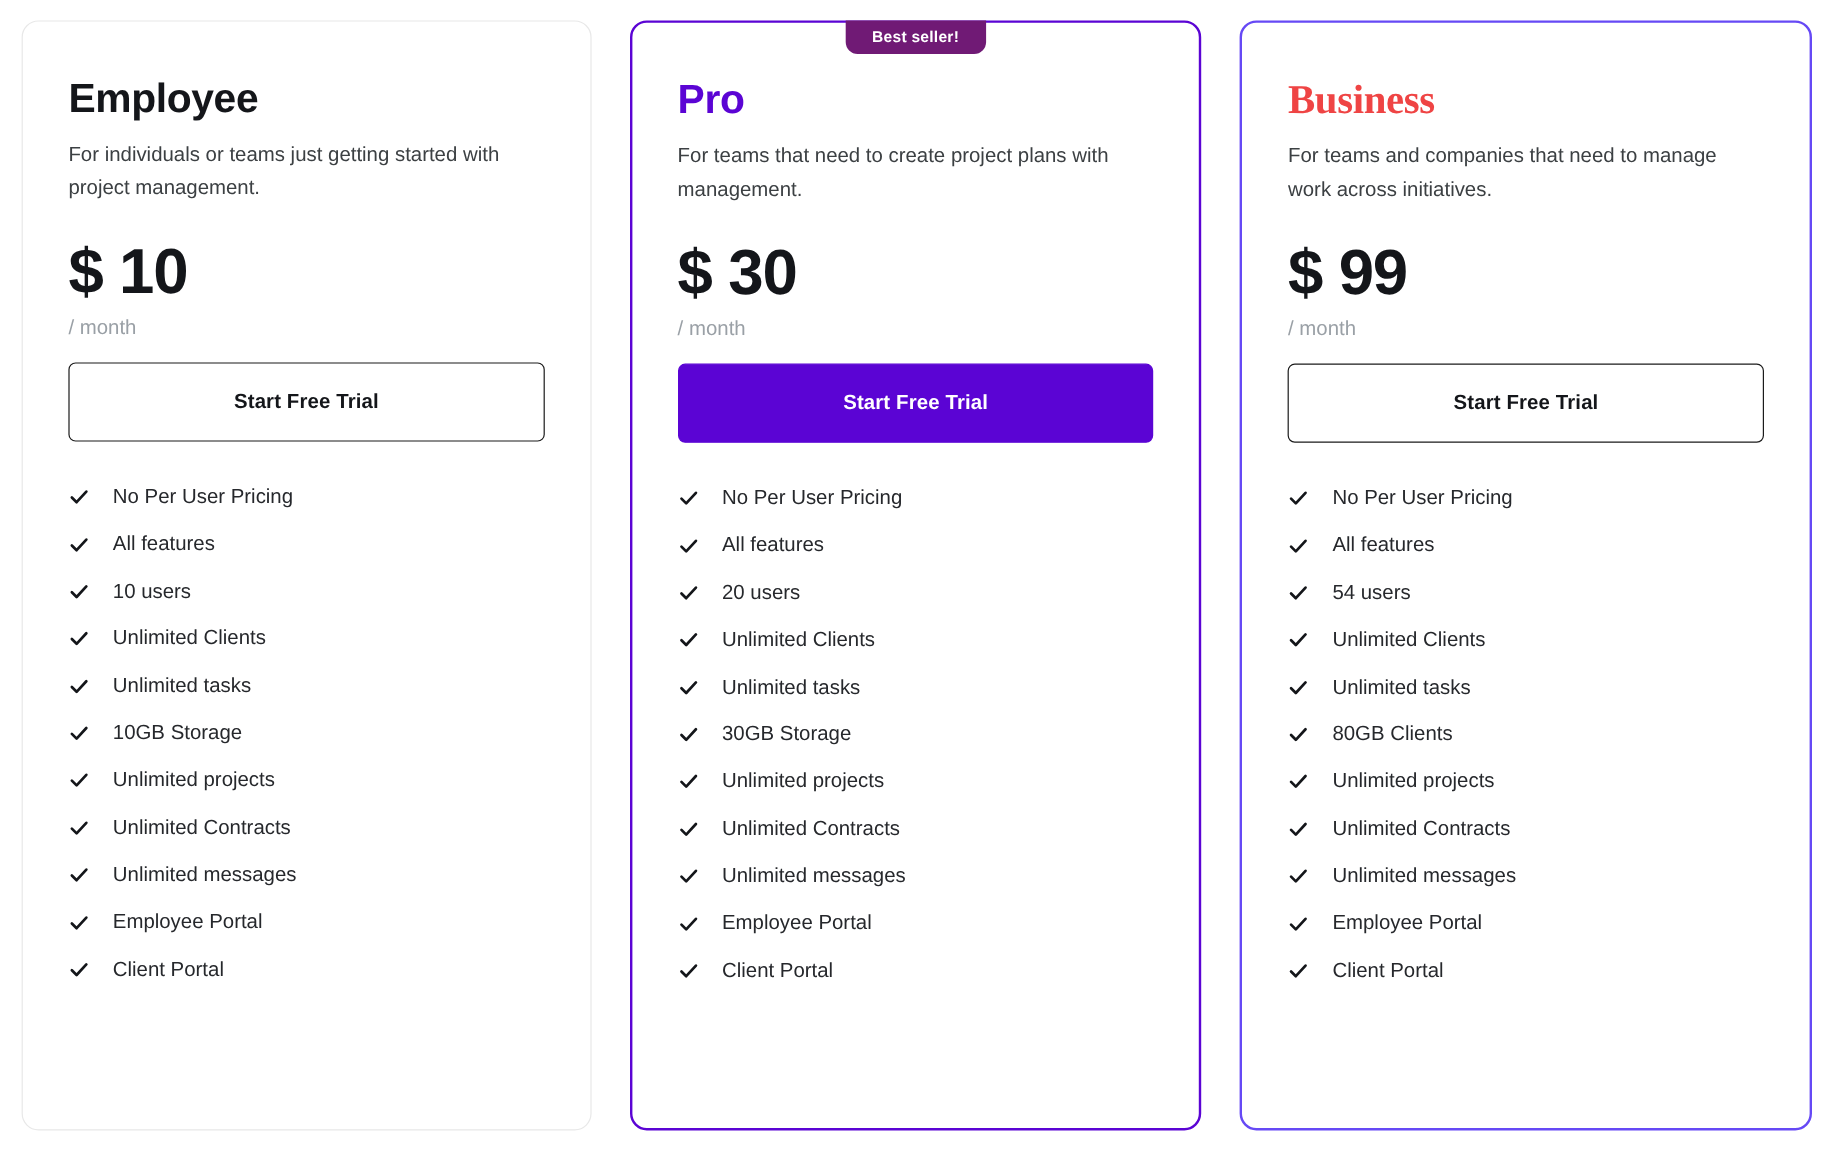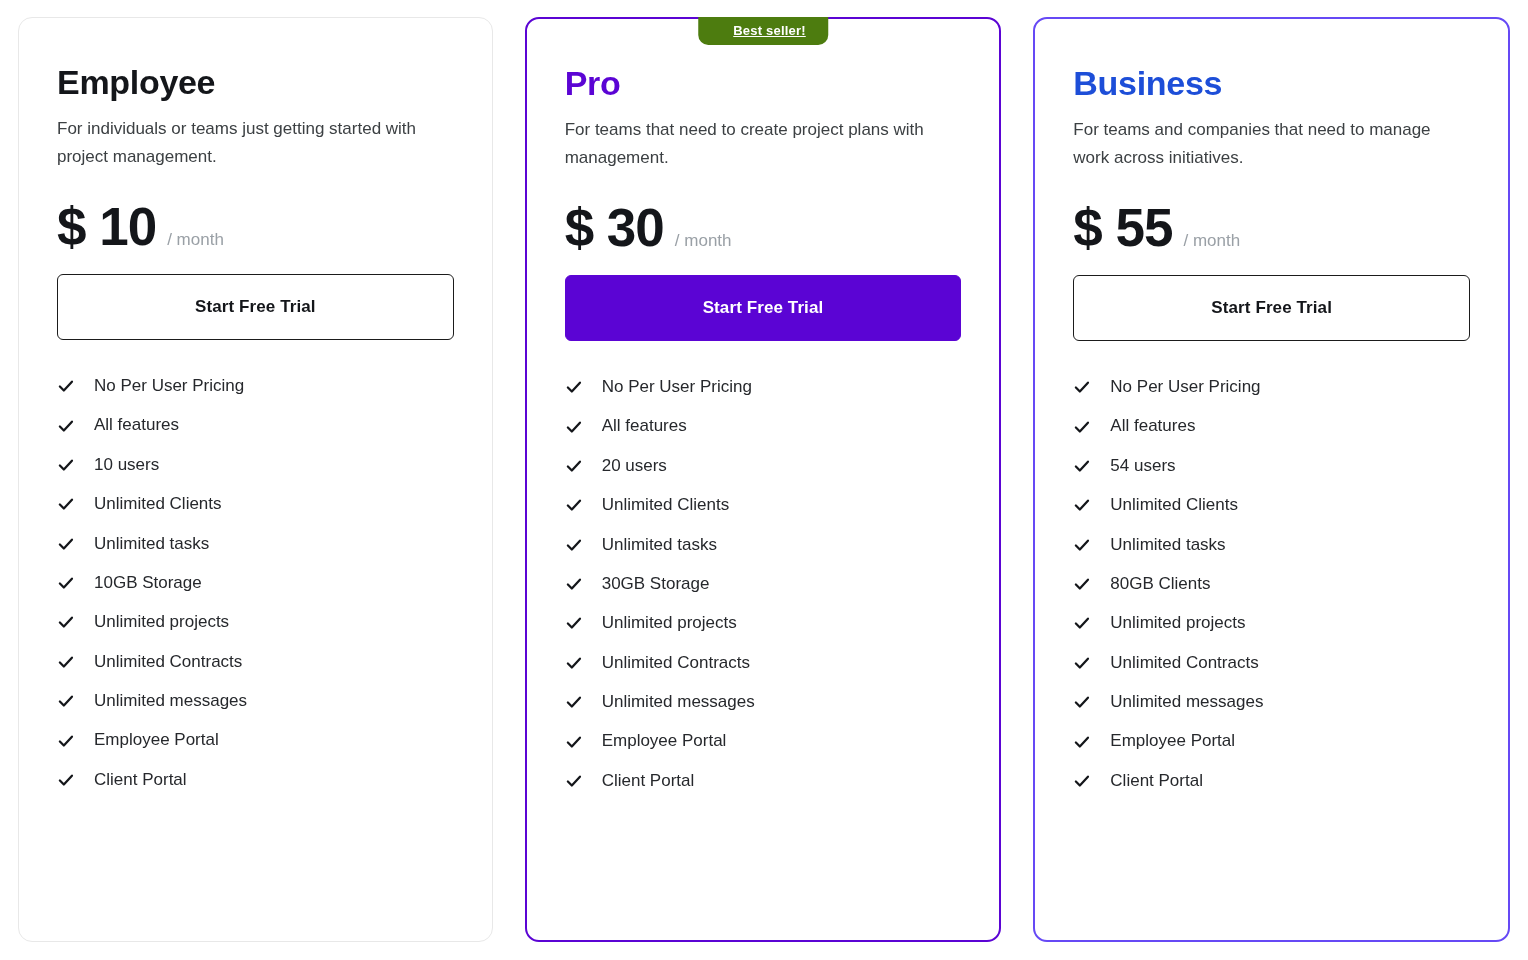--- a/index.html
+++ b/index.html
@@ -44,56 +44,56 @@
   }
   .plan-card.variant-outlined {
     border: 2px solid #6649f5;
   }
 
   .best-seller-badge {
     position: absolute;
     top: -2px;
     left: 50%;
     transform: translateX(-50%);
-    background: #4d7c0f;
+    background: #701a75;
     color: #ffffff;
     font-size: 13px;
     font-weight: bold;
     letter-spacing: 0.2px;
-    padding: 7px 22px 8px 35px;
+    padding: 7px 22px 8px 22px;
     border-radius: 0 0 10px 10px;
     white-space: nowrap;
     line-height: 1;
-    text-decoration: underline;
   }
 
   .plan-name {
     font-size: 34px;
     font-weight: bold;
     line-height: 1.1;
     margin: 0 0 14px 0;
     letter-spacing: -0.3px;
   }
   .plan-name.tone-dark   { color: #14161a; }
   .plan-name.tone-deep   { color: #5b04d4; }
-  .plan-name.tone-violet { color: #1d4ed8; }
+  .plan-name.tone-violet { color: #ef4444; font-family: Liberation Serif, serif; }
 
   .plan-tagline {
     font-size: 17px;
     line-height: 1.62;
     color: #3c4043;
     margin: 0 0 30px 0;
     max-width: 370px;
   }
 
   .price-row {
     display: flex;
     align-items: baseline;
     gap: 11px;
     margin: 0 0 21px 0;
+    flex-direction: column;
   }
   .price-amount {
     font-size: 53px;
     font-weight: bold;
     color: #14161a;
     line-height: 1;
     letter-spacing: -1px;
   }
   .price-period {
     font-size: 17px;
@@ -307,21 +307,21 @@
               <path d="M3.2 10.6 L7.6 15 L16.6 5.2" stroke="currentColor" stroke-width="2.5" stroke-linecap="round" stroke-linejoin="round"></path>
             </svg></span>
           <span class="feature-label">Client Portal</span>
         </li>
       </ul>
     </div>
     <div class="plan-card variant-outlined">
       <h2 class="plan-name tone-violet">Business</h2>
       <p class="plan-tagline">For teams and companies that need to manage work across initiatives.</p>
       <div class="price-row">
-        <span class="price-amount">$ 55</span>
+        <span class="price-amount">$ 99</span>
         <span class="price-period">/ month</span>
       </div>
       <button class="cta-button style-outline">Start Free Trial</button>
       <ul class="feature-list">
         <li class="feature-item">
           <span class="check-icon"><svg viewBox="0 0 20 20" width="18" height="18" fill="none" xmlns="http://www.w3.org/2000/svg">
               <path d="M3.2 10.6 L7.6 15 L16.6 5.2" stroke="currentColor" stroke-width="2.5" stroke-linecap="round" stroke-linejoin="round"></path>
             </svg></span>
           <span class="feature-label">No Per User Pricing</span>
         </li>

